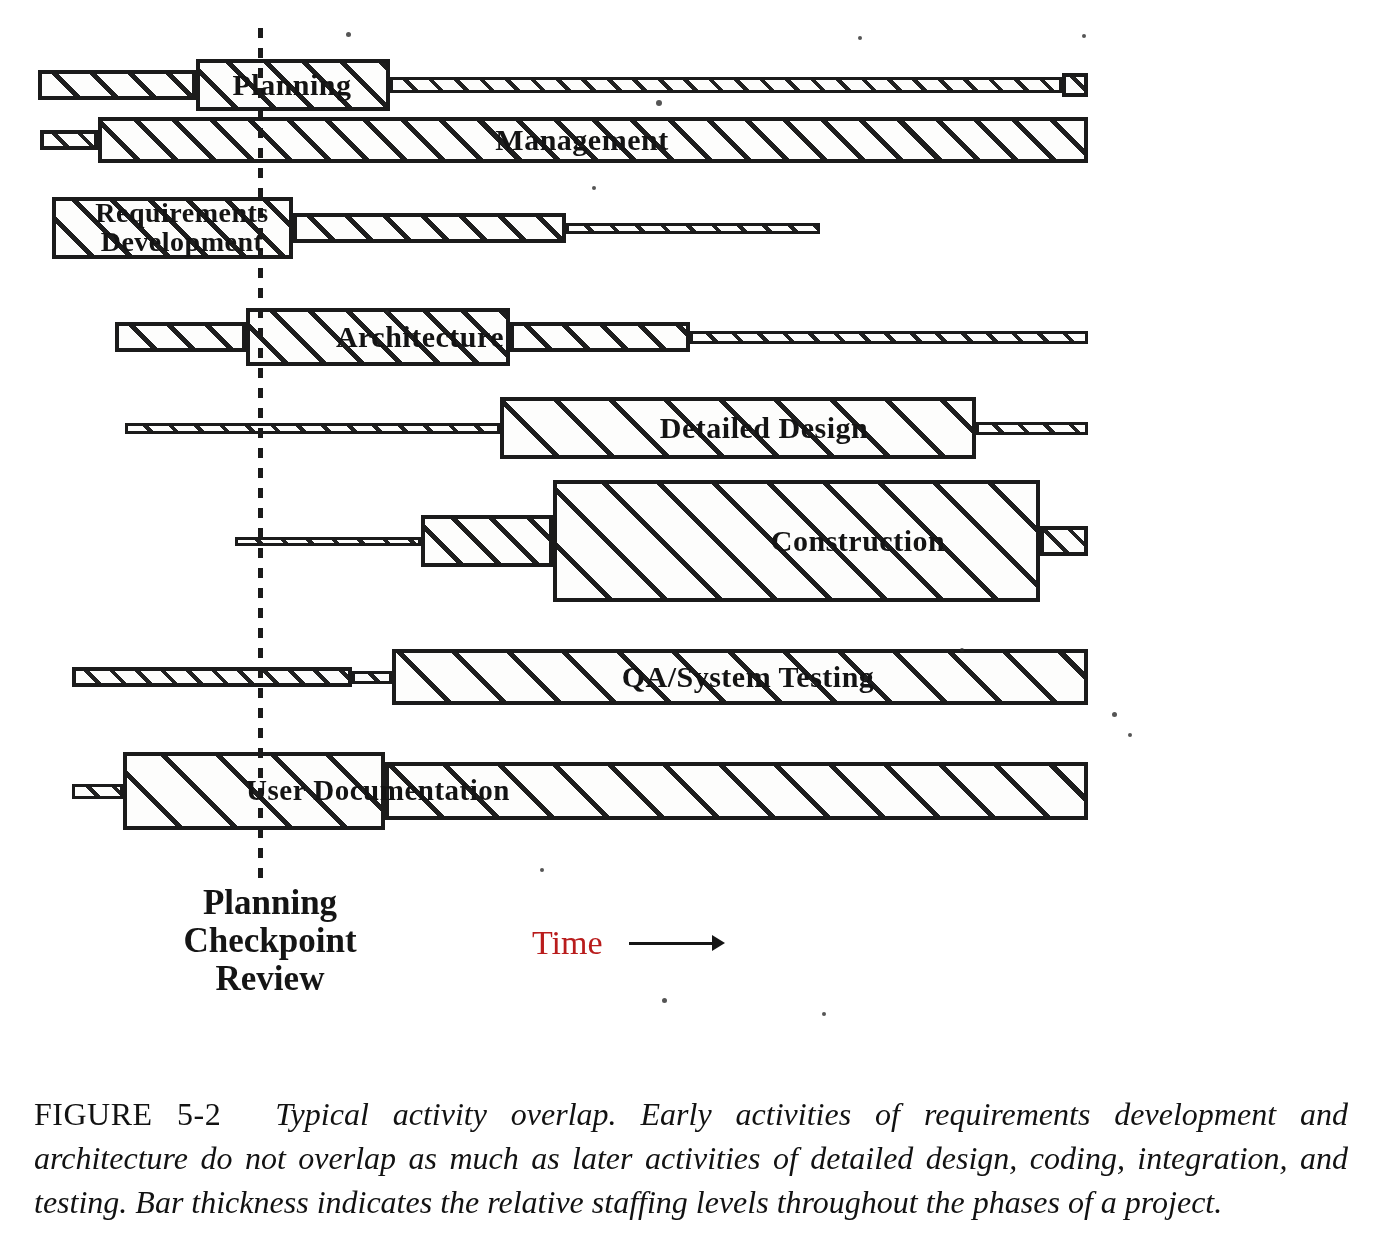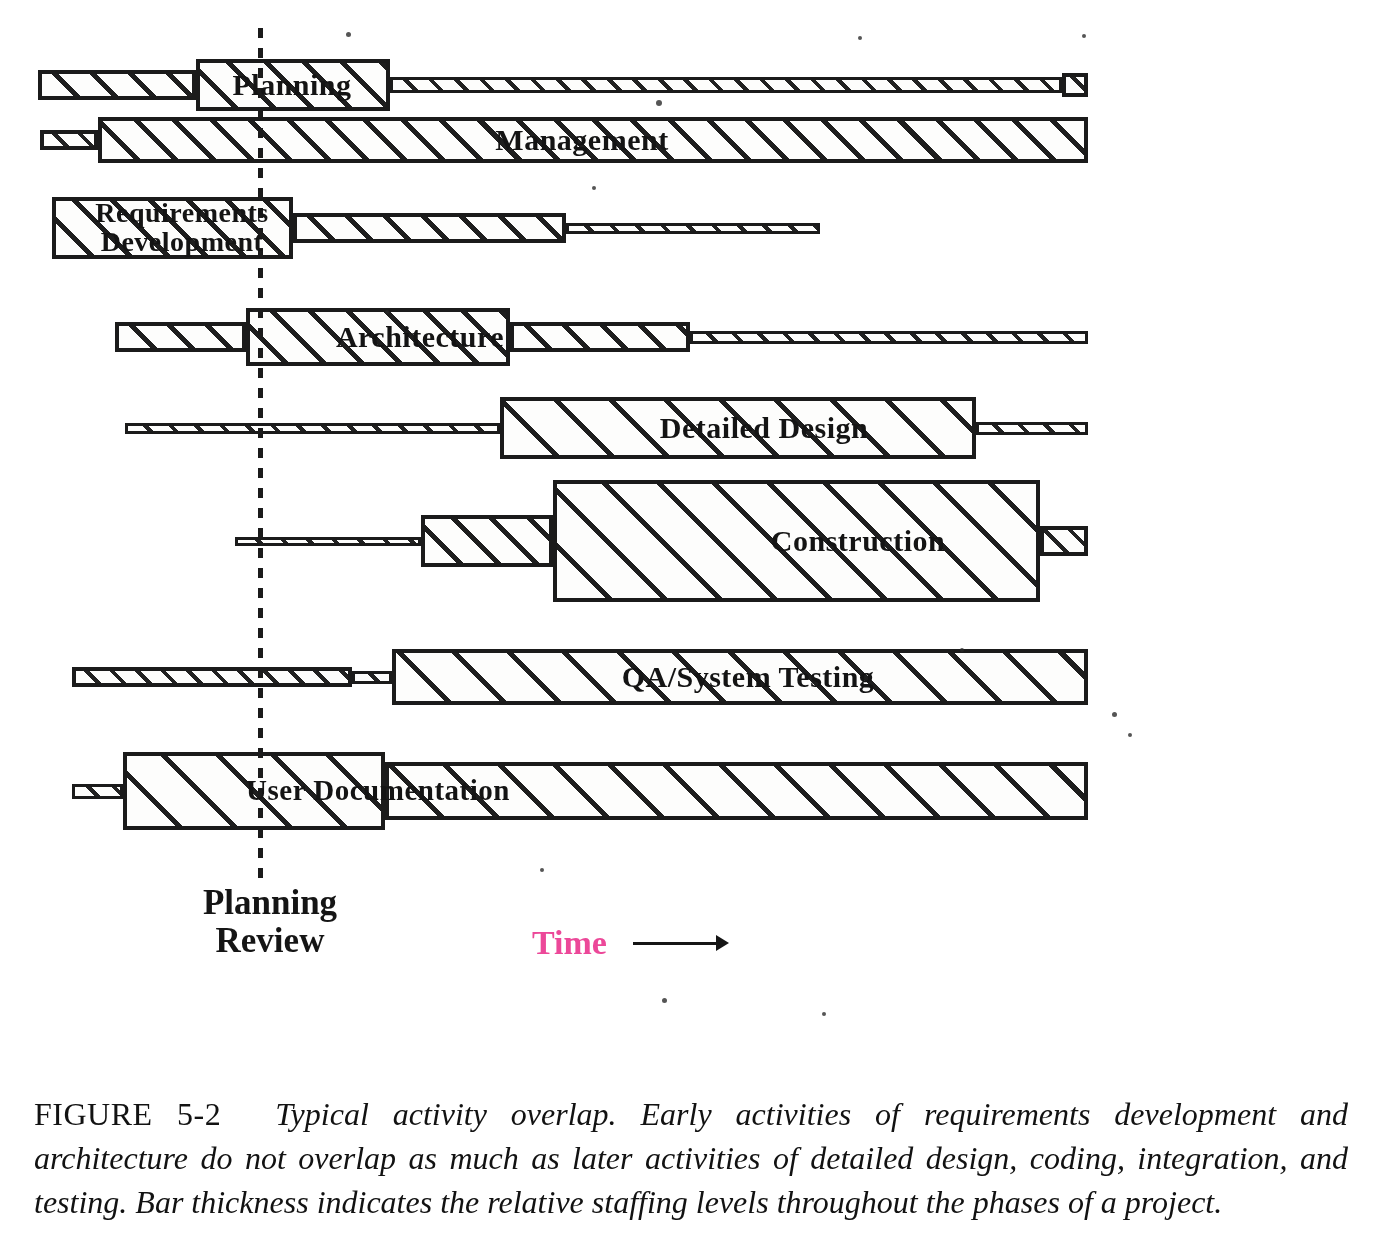--- a/index.html
+++ b/index.html
@@ -65,23 +65,23 @@
     color: #151515;
   }
   .time-axis {
     position: absolute;
     left: 532px;
     top: 924px;
     display: flex;
     align-items: center;
   }
   .time-label {
-    font-weight: 700;
+    font-weight: 400;
     font-size: 34px;
-    color: #ec4899;
+    color: #b91c1c;
   }
   .time-arrow {
     position: relative;
     margin-left: 26px;
     width: 96px;
     height: 18px;
   }
   .time-arrow .shaft {
     position: absolute;
     left: 0; top: 8px;
@@ -162,20 +162,21 @@
       <div class="seg hz-t" style="left: 72px; width: 51px; top: 783.5px; height: 15px; border-width: 3px;"></div>
       <div class="seg hz-k" style="left: 123px; width: 262px; top: 752px; height: 78px; border-width: 4px;"></div>
       <div class="seg hz-k" style="left: 385px; width: 703px; top: 762px; height: 58px; border-width: 4px;"></div>
       <div class="bar-label" style="left: 378px; top: 791px; font-size: 29px;">User Documentation</div>
     </div>
 
   <div class="dashline"></div>
 
   <div class="checkpoint">
     <div>Planning</div>
+    <div>Checkpoint</div>
     <div>Review</div>
   </div>
 
   <div class="time-axis">
     <span class="time-label">Time</span>
     <span class="time-arrow">
       <span class="shaft"></span>
       <span class="head"></span>
     </span>
   </div>

